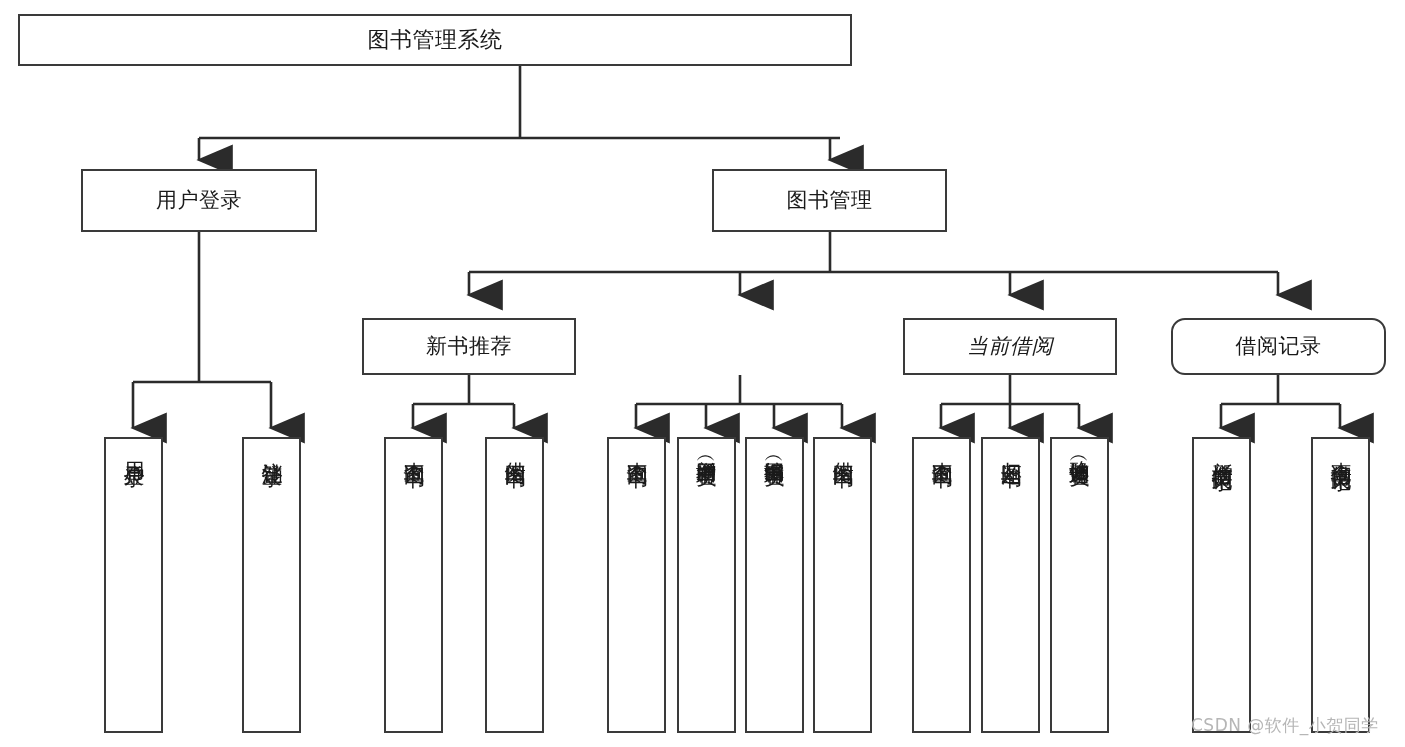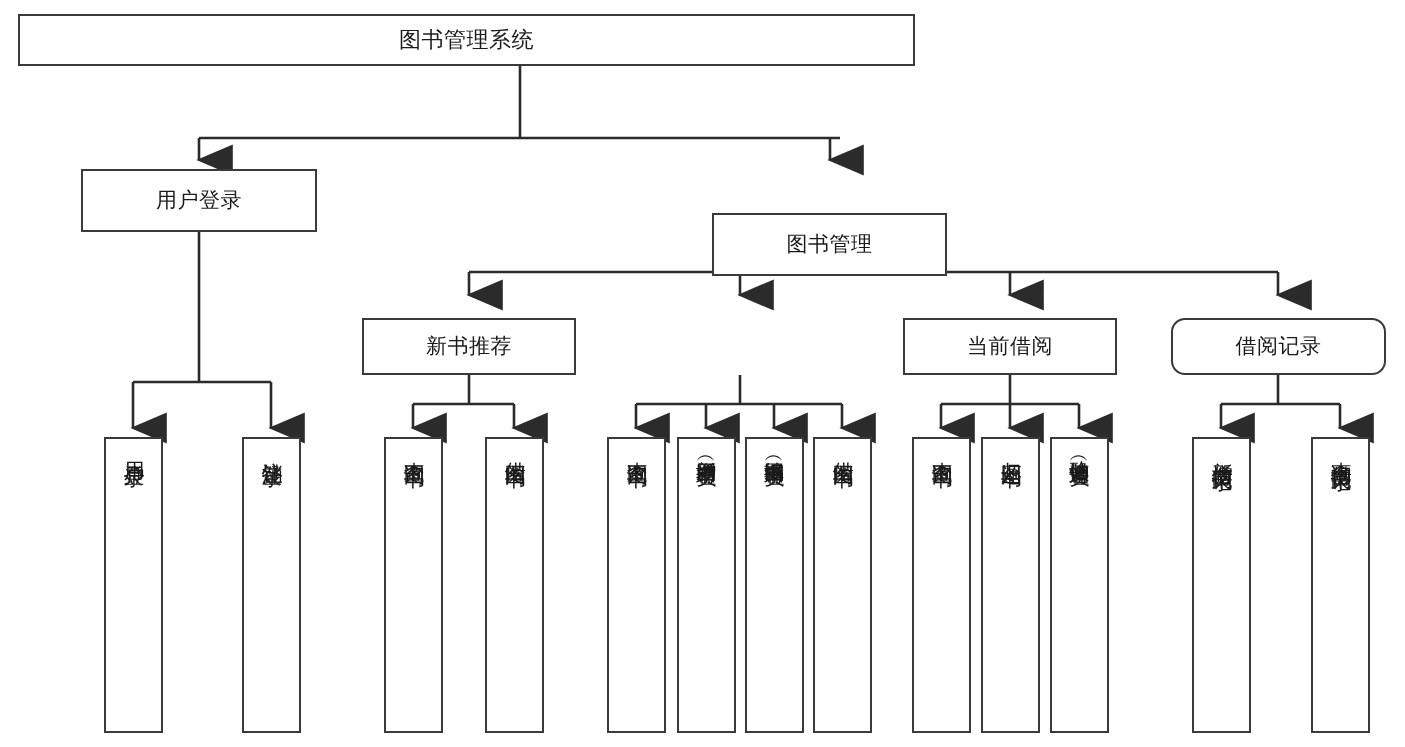--- a/index.html
+++ b/index.html
@@ -127,35 +127,35 @@
       <path d="M 1010 404 L 1010 428" marker-end="url(#arrow)"></path>
       <path d="M 1079 404 L 1079 428" marker-end="url(#arrow)"></path>
 
       <path d="M 1278 375 L 1278 404"></path>
       <path d="M 1221 404 L 1340 404"></path>
       <path d="M 1221 404 L 1221 428" marker-end="url(#arrow)"></path>
       <path d="M 1340 404 L 1340 428" marker-end="url(#arrow)"></path>
     </g>
   </svg>
 
-  <div class="node h root" style="left:18px; top:14px; width:897px; height:52px;">
+  <div class="node h root" style="left:18px; top:14px; width:834px; height:52px;">
     <span class="label">图书管理系统</span>
   </div>
 
   <div class="node h" style="left:81px; top:169px; width:236px; height:63px;">
     <span class="label">用户登录</span>
   </div>
-  <div class="node h" style="left:712px; top:169px; width:235px; height:63px;margin-top:44px;">
+  <div class="node h" style="left:712px; top:169px; width:235px; height:63px;">
     <span class="label">图书管理</span>
   </div>
 
   <div class="node h" style="left:362px; top:318px; width:214px; height:57px;">
     <span class="label">新书推荐</span>
   </div>
-  <div class="node h" style="left:903px; top:318px; width:214px; height:57px;">
+  <div class="node h" style="left:903px; top:318px; width:214px; height:57px;font-style:italic;">
     <span class="label">当前借阅</span>
   </div>
   <div class="node h" style="left:1171px; top:318px; width:215px; height:57px;border-radius:14px;">
     <span class="label">借阅记录</span>
   </div>
 
   <div class="node v" style="left:104px; top:437px; width:59px; height:296px;">
     <span class="label">用户登录</span>
   </div>
   <div class="node v" style="left:242px; top:437px; width:59px; height:296px;">
@@ -192,14 +192,15 @@
     <span class="label">确认归还（管理员）</span>
   </div>
 
   <div class="node v" style="left:1192px; top:437px; width:59px; height:296px;">
     <span class="label">新增借阅记录</span>
   </div>
   <div class="node v" style="left:1311px; top:437px; width:59px; height:296px;">
     <span class="label">查询借阅记录</span>
   </div>
 
+  <div class="watermark" style="left:1191px; top:714px;">CSDN @软件_小贺同学</div>
 
 </div>
 
 </body></html>

